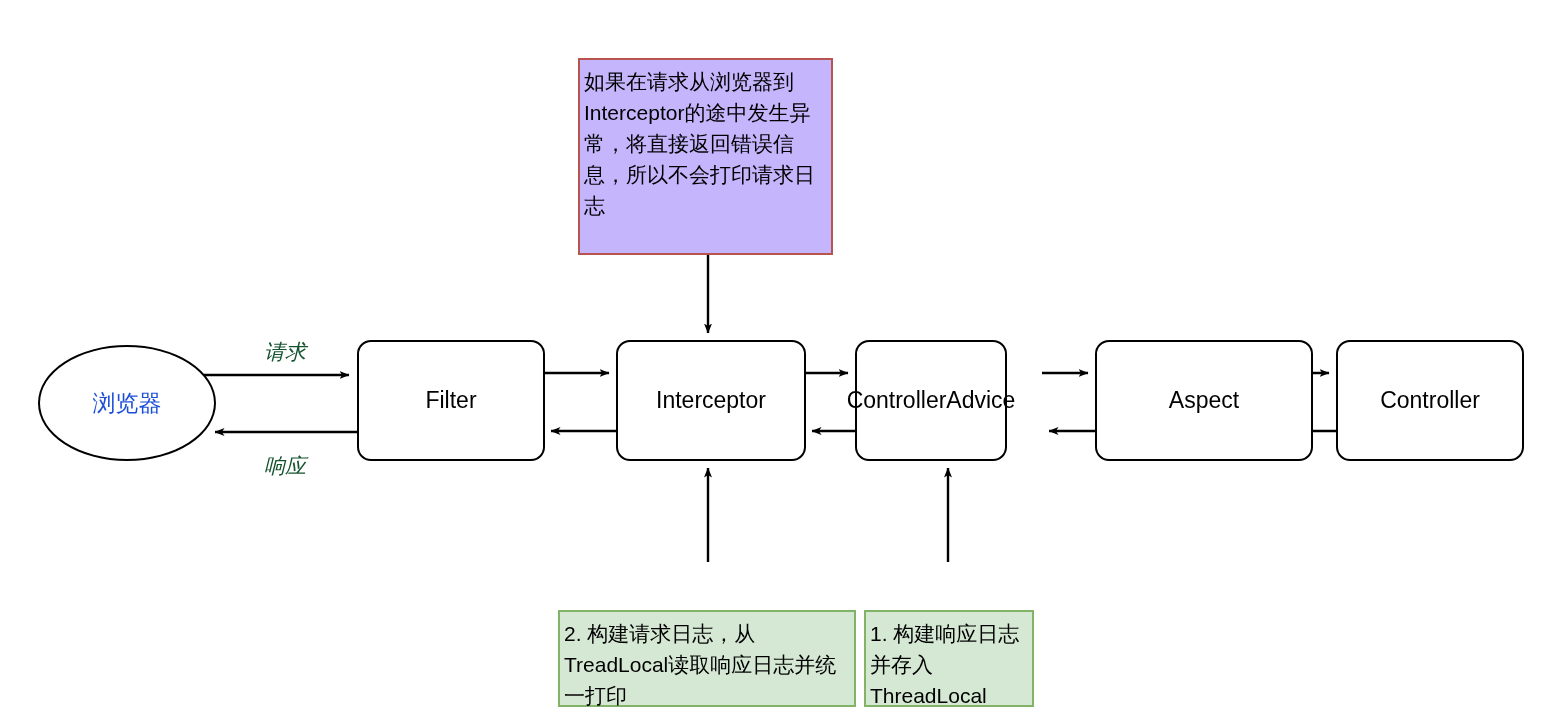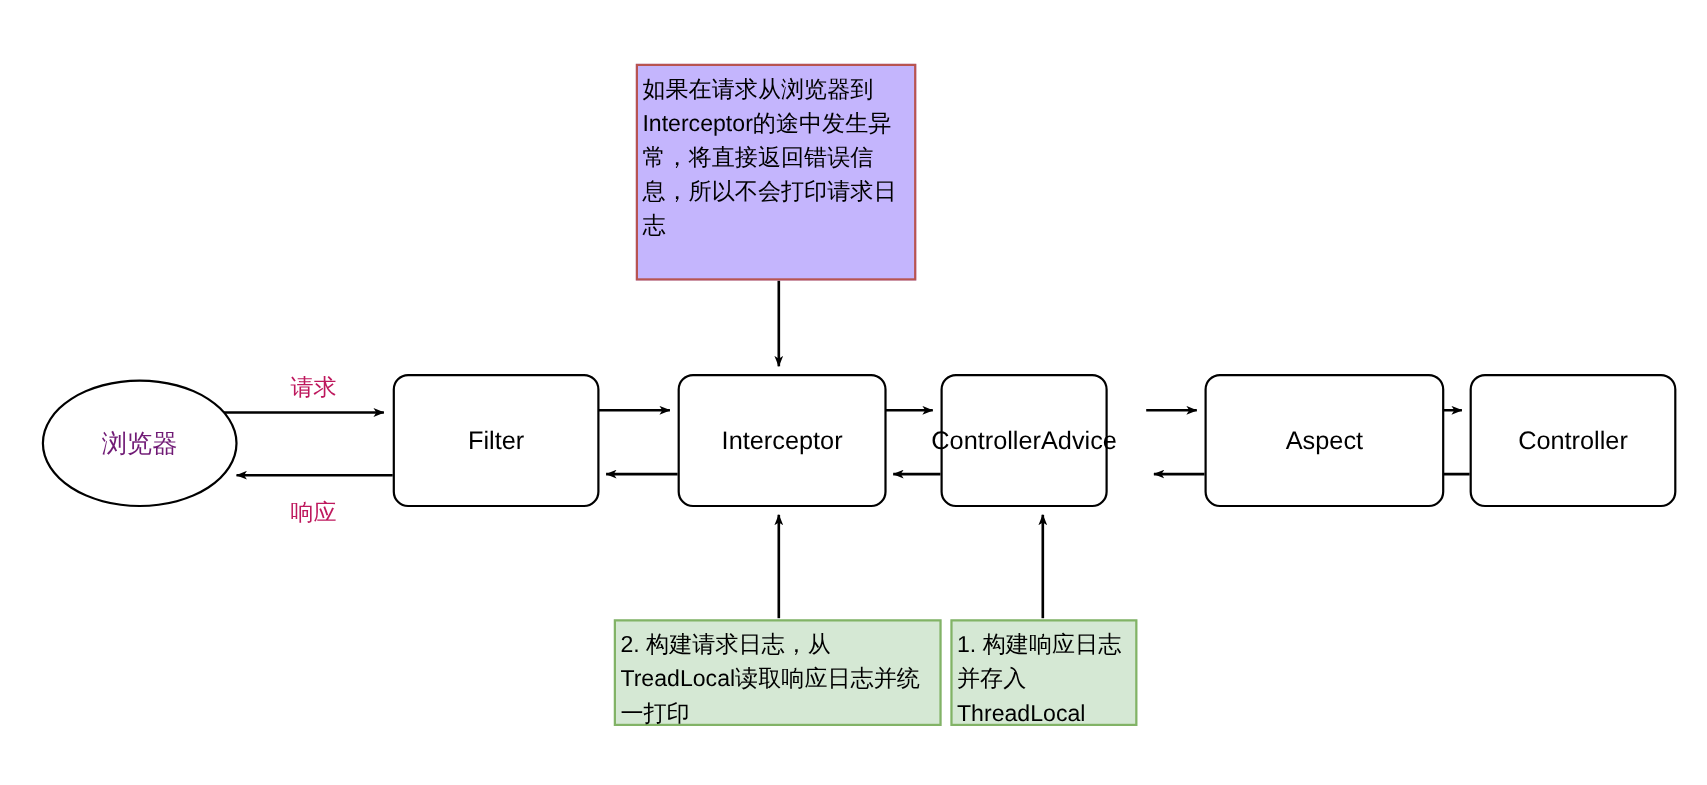--- a/index.html
+++ b/index.html
@@ -42,50 +42,52 @@
   .ellipse {
     position: absolute;
     box-sizing: border-box;
     border: 2px solid #000000;
     border-radius: 50%;
     background: #ffffff;
     display: flex;
     align-items: center;
     justify-content: center;
     font-size: 23px;
-    color: #701a75;
+    color: #1d4ed8;
   }
   
   .note {
     position: absolute;
     box-sizing: border-box;
     font-size: 21px;
     line-height: 31px;
     color: #000000;
     padding: 6px 4px 4px 4px;
     white-space: pre-line;
     text-align: left;
     word-break: break-word;
   }
   .note-red {
     background: #c4b5fd;
     border: 2px solid #b85450;
   }
   .note-green {
     background: #d5e8d4;
     border: 2px solid #82b366;
+    margin-top: 47px;
   }
   
   .edge-label {
     position: absolute;
     font-size: 21px;
-    color: #be185d;
+    color: #14532d;
     background: transparent;
     white-space: nowrap;
     text-align: center;
+    font-style: italic;
   }
 </style>
 </head>
 <body>
 
 <div id="canvas">
 
   <svg class="svg-layer" viewBox="0 0 1552 714" xmlns="http://www.w3.org/2000/svg">
     <defs>
       <marker id="arrowhead" markerWidth="10" markerHeight="8" refX="9.5" refY="4" orient="auto" markerUnits="userSpaceOnUse">

